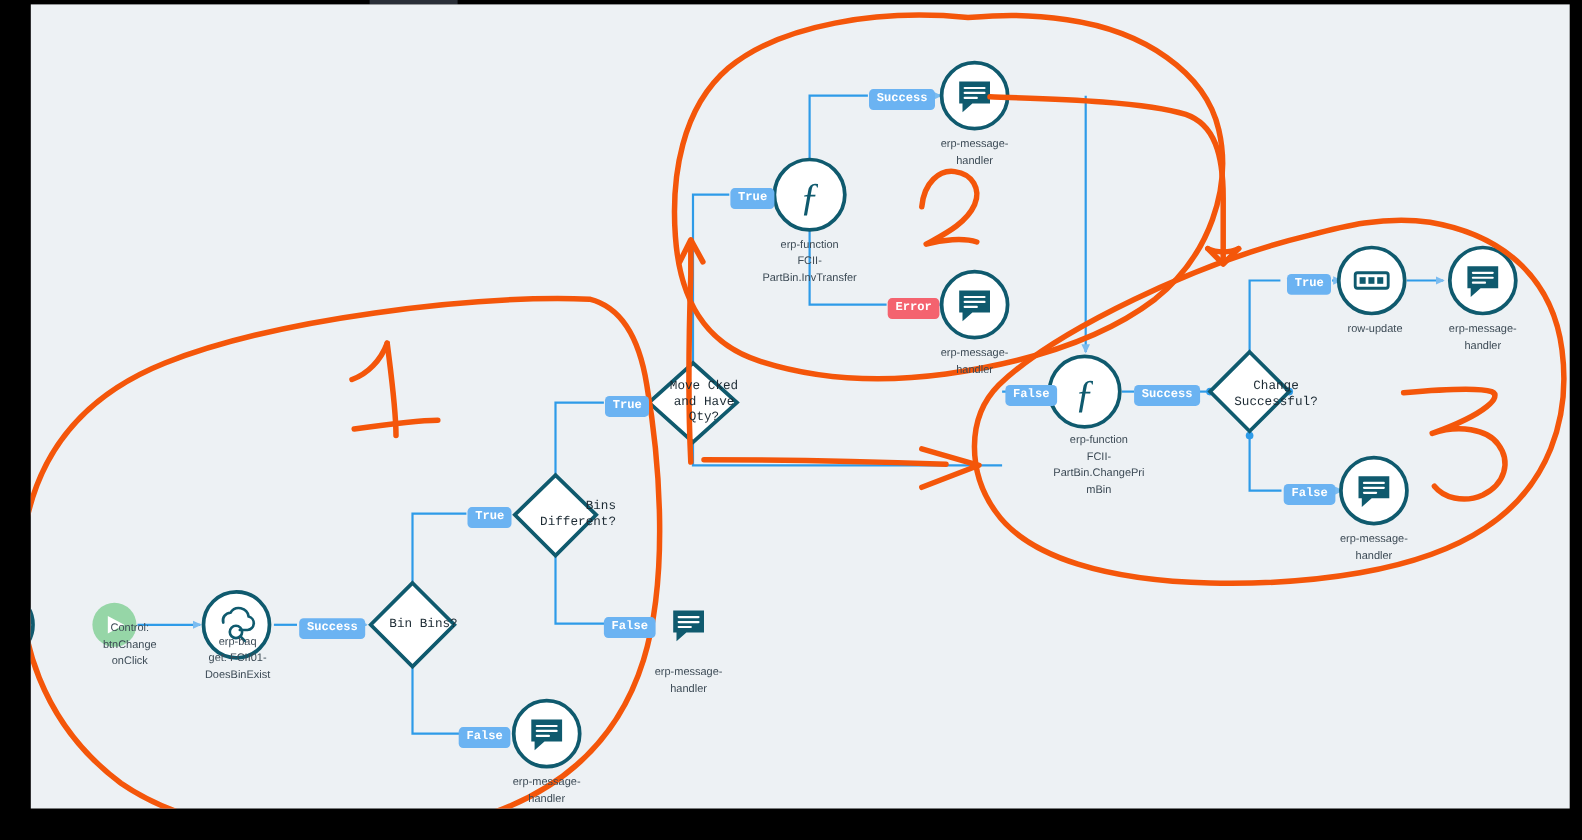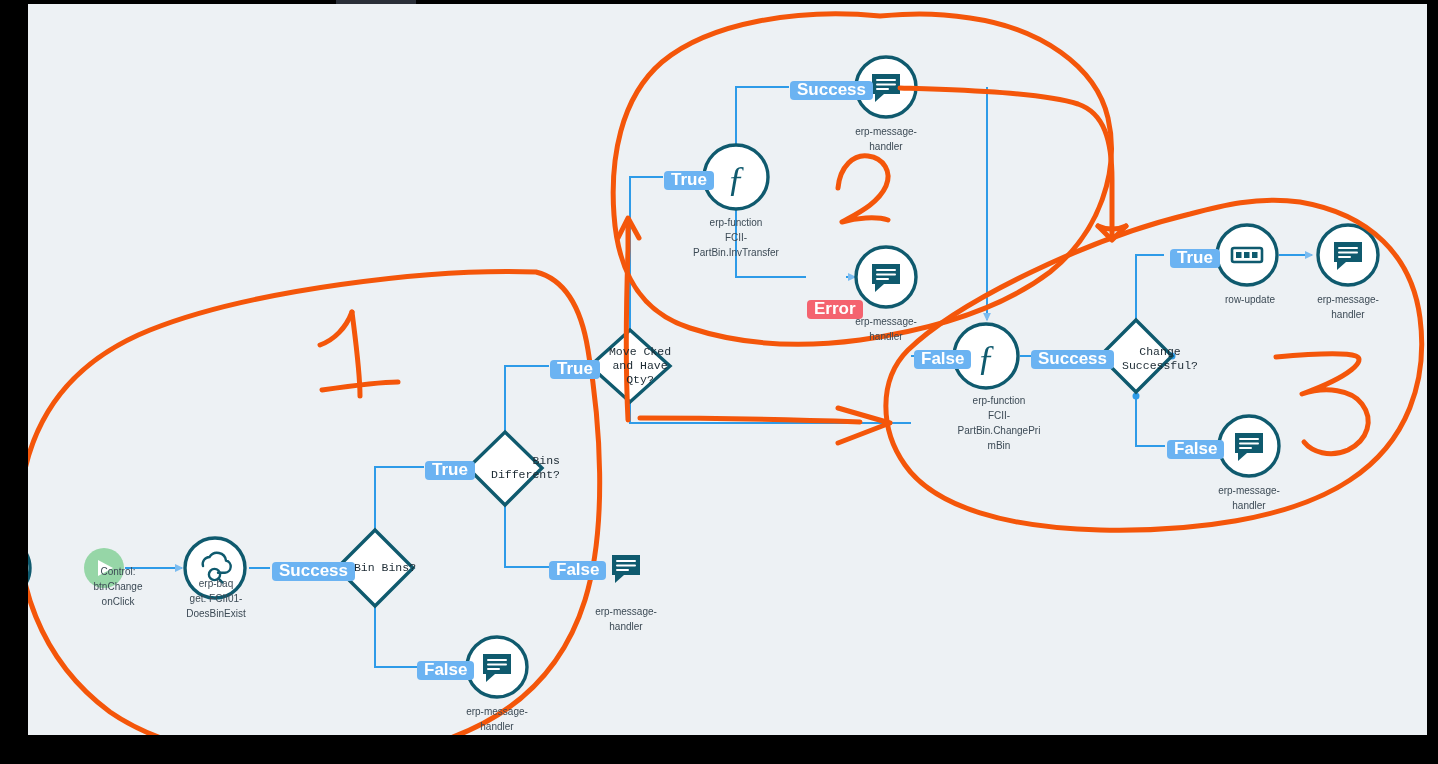--- a/index.html
+++ b/index.html
@@ -50,23 +50,23 @@
     color: #3c4a55;
     font-size: 10px;
     line-height: 15px;
     font-family: "Liberation Sans", sans-serif;
     white-space: pre-line;
     pointer-events: none;
   }
   .edgelbl {
     position: absolute;
     color: #ffffff;
-    font-size: 17px;
+    font-size: 11px;
     font-weight: bold;
-    font-family: Liberation Sans, sans-serif;
+    font-family: Liberation Mono, monospace;
     border-radius: 4px;
     padding: 2px 7px 3px 7px;
     text-align: center;
     white-space: nowrap;
     line-height: 14px;
   }
   .edgelbl.true   { background: #6bb3f2; }
   .edgelbl.false  { background: #6bb3f2; }
   .edgelbl.success{ background: #6bb3f2; }
   .edgelbl.error  { background: #f4636f; }
@@ -389,21 +389,21 @@
       <div class="edgelbl false" style="left:389px; top:657px;">False</div>
 
       <div class="edgelbl true" style="left:522px; top:356px;">True</div>
 
       <div class="edgelbl false" style="left:521px; top:557px;">False</div>
 
       <div class="edgelbl true" style="left:636px; top:167px;">True</div>
 
       <div class="edgelbl success" style="left:762px; top:77px;">Success</div>
 
-      <div class="edgelbl error" style="left:779px; top:267px;margin-top:29px;">Error</div>
+      <div class="edgelbl error" style="left:779px; top:267px;">Error</div>
 
       <div class="edgelbl false" style="left:886px; top:346px;">False</div>
 
       <div class="edgelbl success" style="left:1003px; top:346px;">Success</div>
 
       <div class="edgelbl true" style="left:1142px; top:245px;">True</div>
 
       <div class="edgelbl false" style="left:1139px; top:436px;">False</div>
     </div>
 

